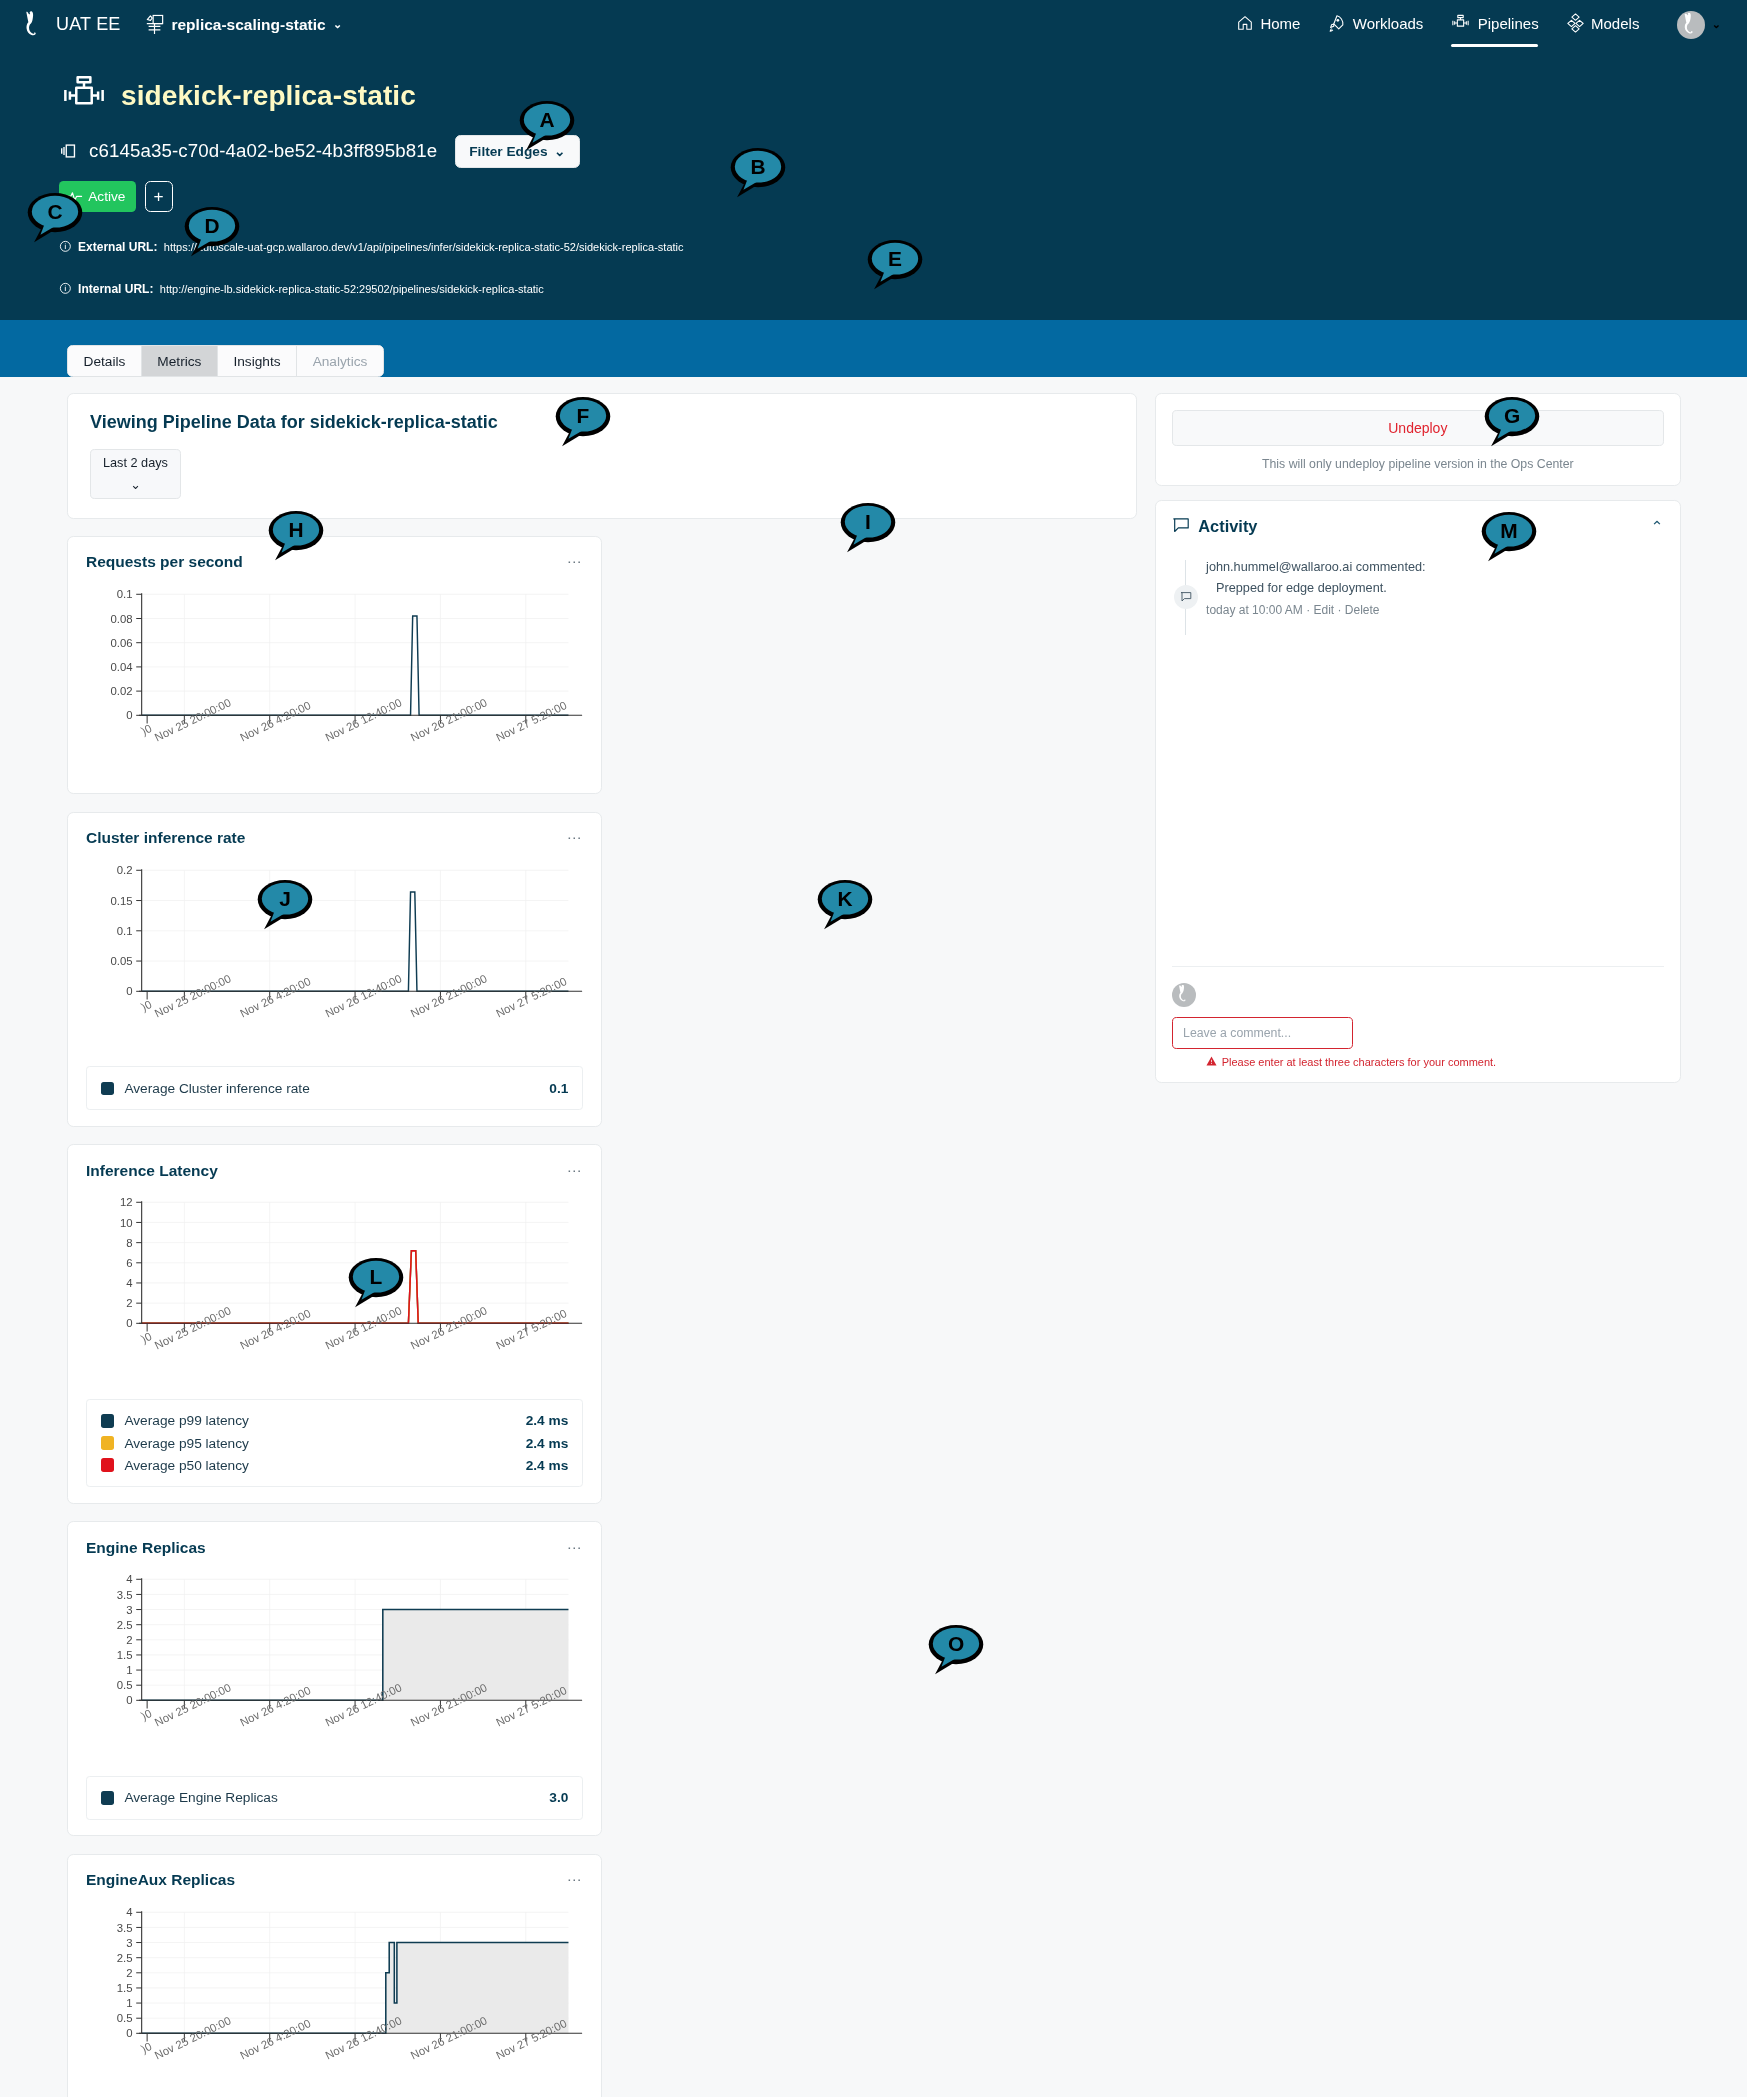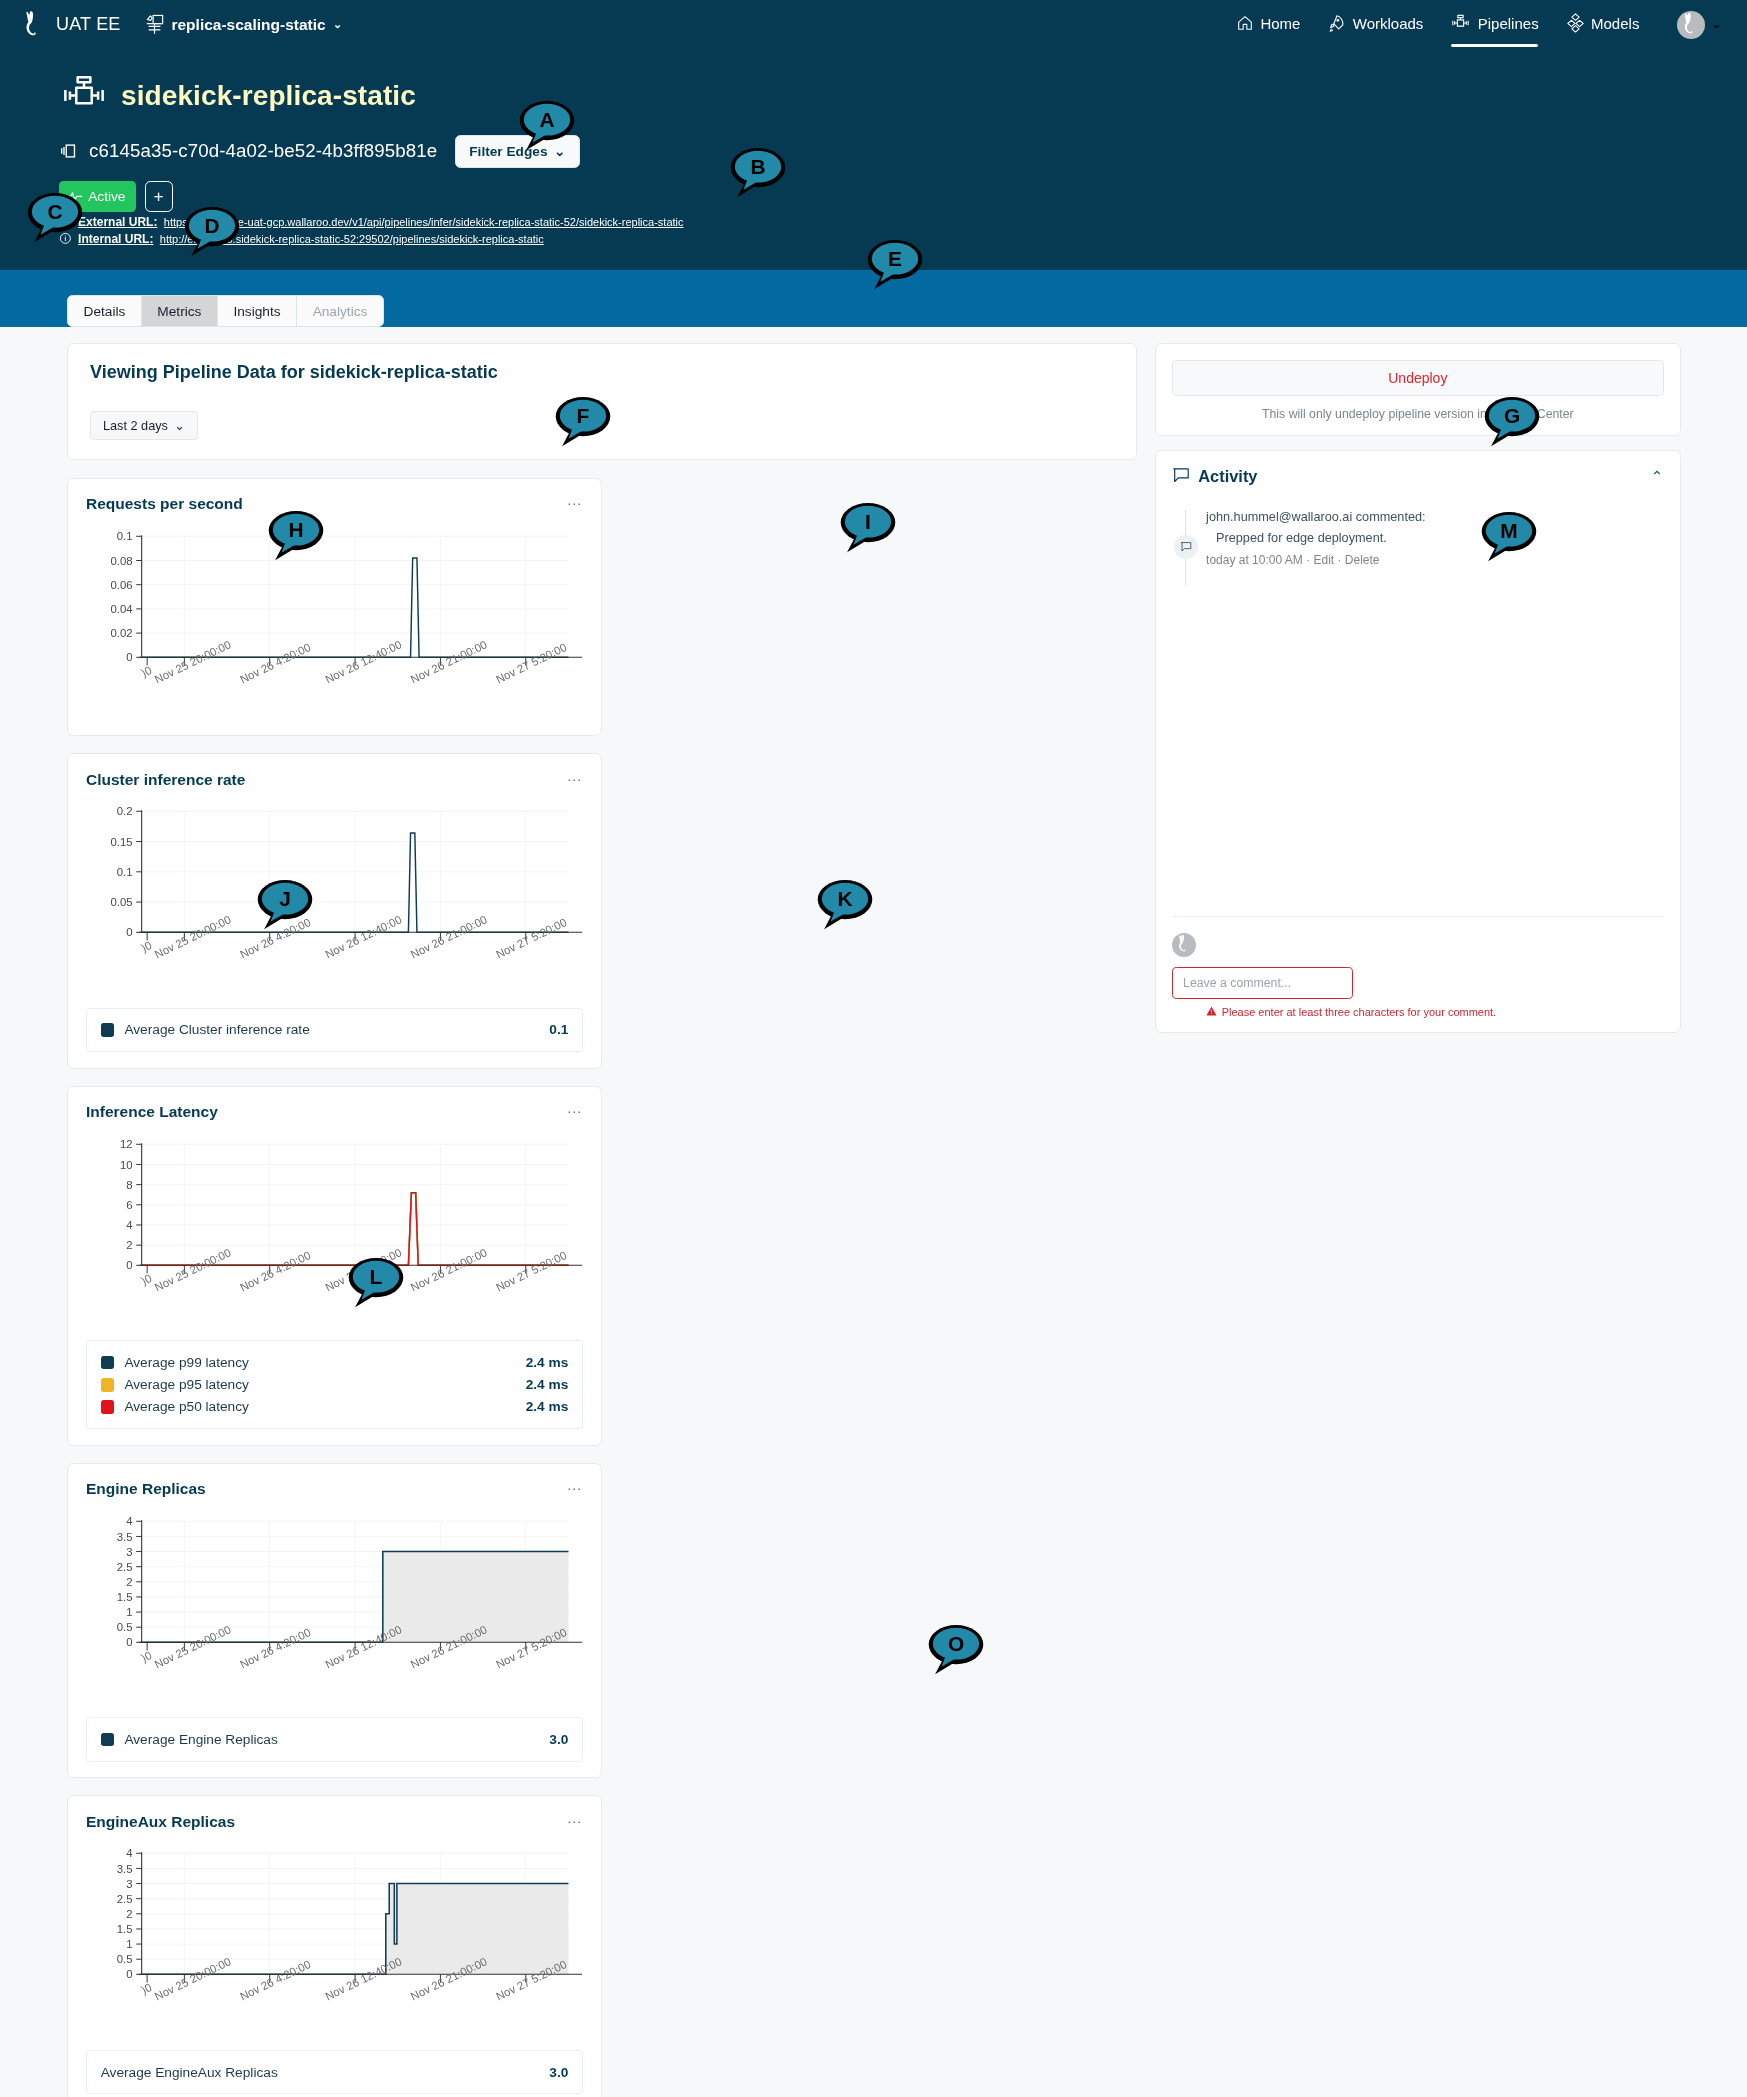--- a/index.html
+++ b/index.html
@@ -77,21 +77,21 @@
     display:flex; align-items:center; gap: 5.5px;
   }
   .badge-active svg { display:block; }
   .btn-plus {
     width: 28px; height: 31px; border: 0.9px solid #fff; border-radius: 5.5px;
     color:#fff; font-size: 17.3px; display:flex; align-items:center; justify-content:center;
     background: transparent; cursor:pointer; line-height:1;
   }
   .url-line {
     display:flex; align-items:center; gap: 6.4px; color:#fff;
-    margin-top: 3px; font-size: 11px; text-decoration: underline;
+    margin-top: 28px; font-size: 11px;
   }
   .url-line .ico { width: 12.7px; height:12.7px; display:block; flex:none; }
   .url-line b { font-weight: 700; font-size: 12px; }
   .url-line span.val { font-weight: 400; font-size: 11px; }
 
   
   .tabs-row { padding: 25px 0 0 67px; background:#0369a1; }
   .tabgroup {
     display:inline-flex; border:0.5px solid #e1e4e6; border-radius: 5.5px; overflow:hidden;
     background:#fbfbfc;
@@ -110,23 +110,23 @@
   }
   .col-left { width: 1088px; }
   .col-right { width: 535px; }
 
   .card {
     background:#fff; border:0.5px solid #e7eaec; border-radius: 6.4px;
   }
   .viewing-card { padding: 18px 22px 19px 22px; }
   .viewing-title { color:#053a52; font-size: 18px; font-weight:700; }
   .last-days {
-    margin-top: 28px; display:inline-flex; align-items:center; gap:6.4px;
+    margin-top: 16px; display:inline-flex; align-items:center; gap:6.4px;
     background:#f7f8fa; border:0.5px solid #e3e6e8; border-radius: 4.6px;
-    padding: 6px 12px; color:#16202b; font-size: 12.7px; cursor:pointer;
+    padding: 6px 12px; color:#16202b; font-size: 12.7px; cursor:pointer;flex-direction:column;
   }
 
   .chart-grid { display:flex; flex-wrap: wrap; gap: 17.3px; margin-top: 17.3px; }
   .chart-card { width: 535px; padding: 16.4px 18px 15.5px 18px; }
   .chart-head { display:flex; align-items:flex-start; justify-content:space-between; }
   .chart-title { color:#053a52; font-size: 15.5px; font-weight:700; }
   .dots { color:#6a7781; font-size: 15.5px; letter-spacing: 0.9px; line-height:.7; cursor:pointer;}
 
   .plot { margin-top: 15.5px; position: relative; height: 191px; }
   .plot svg { display:block; }

